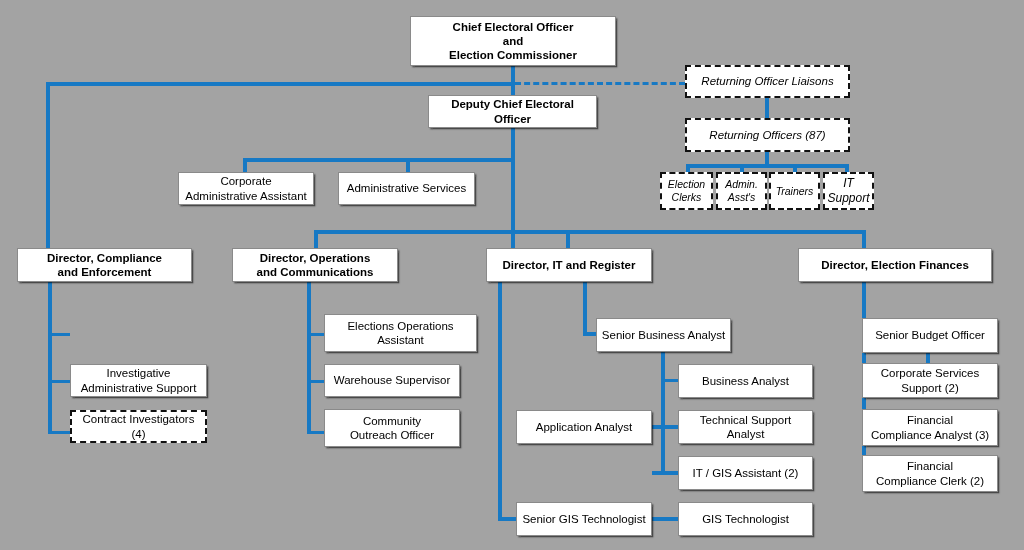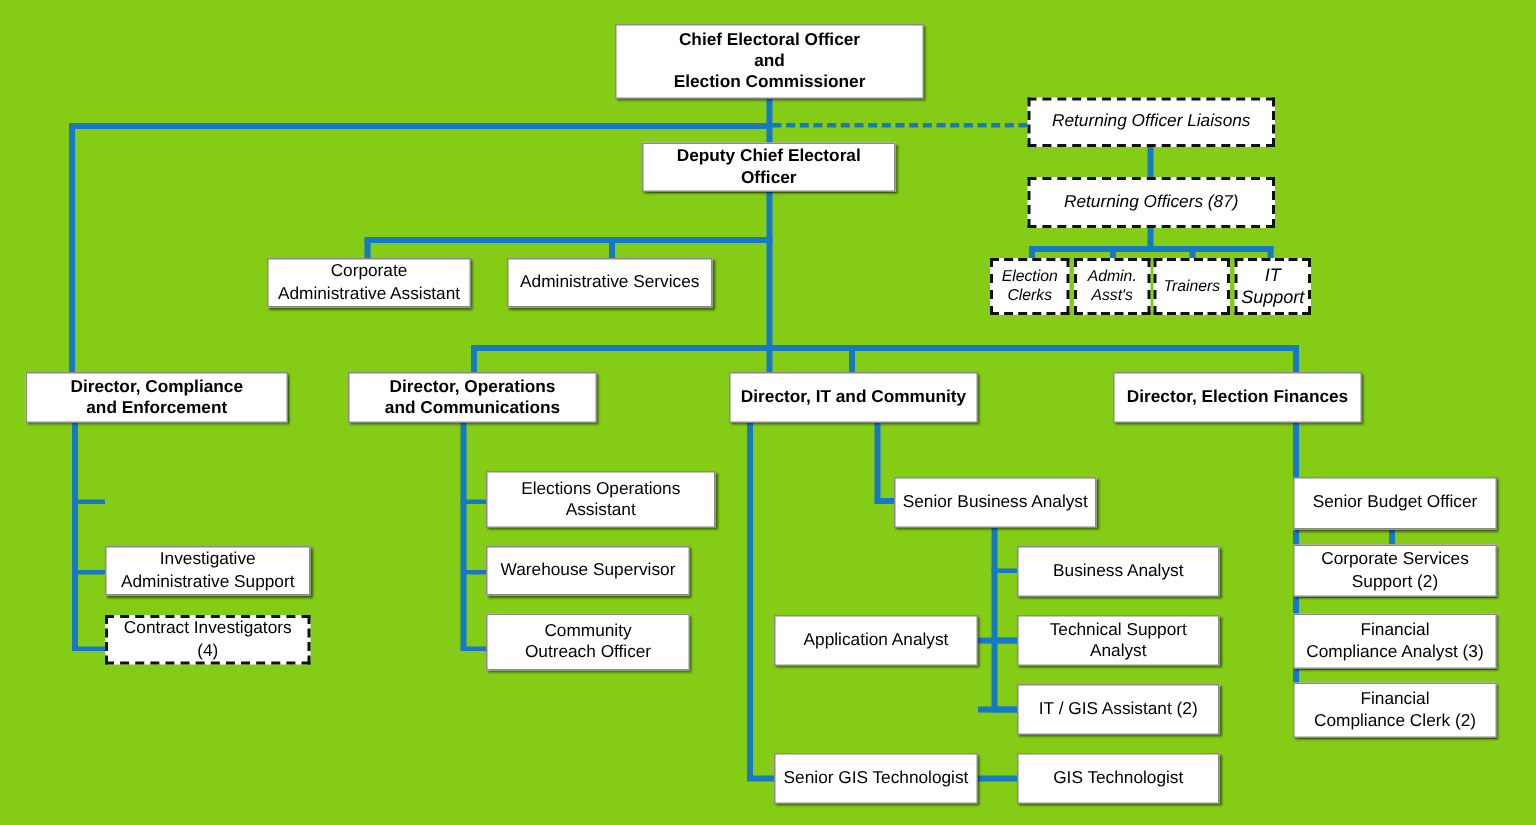--- a/index.html
+++ b/index.html
@@ -1,19 +1,19 @@
 <!DOCTYPE html>
 <html><head>
 <meta charset="utf-8">
 <style>
   html,body{margin:0;padding:0;background:#000;}
   #chart{
     position:relative;
     width:1024px;height:550px;
-    background:#84cc16;
+    background:#a3a3a3;
     font-family:"Liberation Sans", sans-serif;
     overflow:hidden;
   }
   .box{
     position:absolute;
     box-sizing:border-box;
     background:#ffffff;
     border:1px solid #8a8a8a;
     color:#000000;
     display:flex;
@@ -127,22 +127,22 @@
 Support</div>
 
   <div class="box" style="left:178px;top:172px;width:136px;height:33px;">Corporate
 Administrative Assistant</div>
   <div class="box" style="left:338px;top:172px;width:137px;height:33px;">Administrative Services</div>
 
   <div class="box bold" style="left:17px;top:248px;width:175px;height:34px;">Director, Compliance
 and Enforcement</div>
   <div class="box bold" style="left:232px;top:248px;width:166px;height:34px;">Director, Operations
 and Communications</div>
-  <div class="box bold" style="left:486px;top:248px;width:166px;height:34px;">Director, IT and Community</div>
-  <div class="box bold" style="left:742px;top:248px;width:166px;height:34px;">Director, Election Finances</div>
+  <div class="box bold" style="left:486px;top:248px;width:166px;height:34px;">Director, IT and Register</div>
+  <div class="box bold" style="left:798px;top:248px;width:194px;height:34px;">Director, Election Finances</div>
 
   <div class="box" style="left:70px;top:364px;width:137px;height:33px;">Investigative
 Administrative Support</div>
   <div class="box dashed" style="left:70px;top:410px;width:137px;height:33px;">Contract Investigators (4)</div>
 
   <div class="box" style="left:324px;top:314px;width:153px;height:38px;">Elections Operations
 Assistant</div>
   <div class="box" style="left:324px;top:364px;width:136px;height:33px;">Warehouse Supervisor</div>
   <div class="box" style="left:324px;top:409px;width:136px;height:38px;">Community
 Outreach Officer</div>

